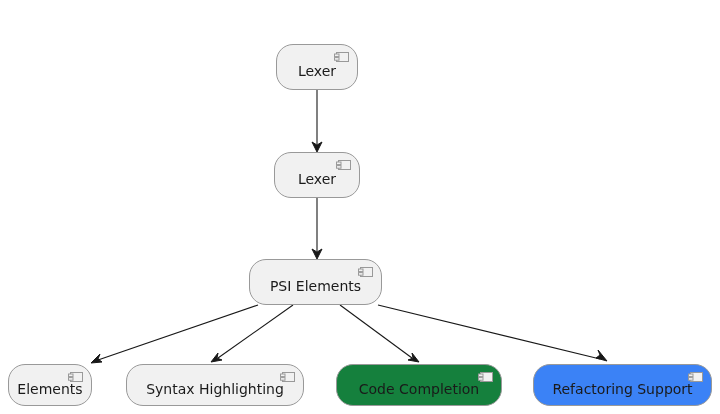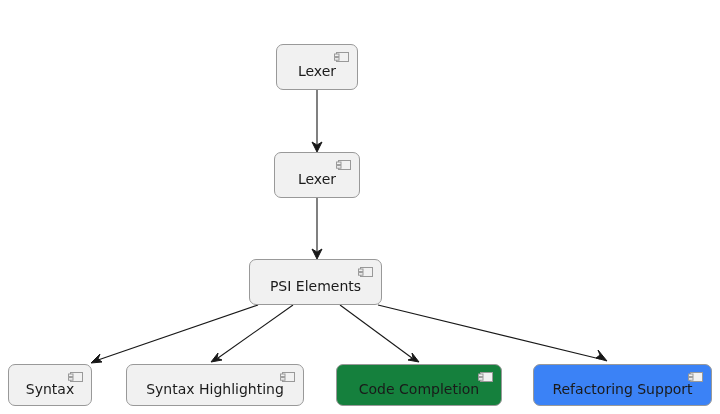--- a/index.html
+++ b/index.html
@@ -28,21 +28,21 @@
     font-weight: bold;
     color: #000000;
     letter-spacing: 0.1px;
     white-space: nowrap;
   }
   .component {
     position: absolute;
     box-sizing: border-box;
     background: #F1F1F1;
     border: 1px solid #999999;
-    border-radius: 7px;
+    border-radius: 17px;
     display: flex;
     align-items: center;
     justify-content: center;
   }
   .component .label {
     font-size: 14px;
     color: #1A1A1A;
     white-space: nowrap;
     padding-top: 7px;
     line-height: 1;
@@ -108,21 +108,21 @@
           <rect x="0.5" y="6.6" width="4.5" height="2.6" fill="#F1F1F1" stroke="#999999" stroke-width="1"></rect>
         </svg>
         <span class="label" style="color: rgb(26, 26, 26);">PSI Elements</span>
       </div>
       <div class="component" style="left: 8px; top: 364px; width: 84px; height: 42px; background: rgb(241, 241, 241); border-color: rgb(153, 153, 153);">
         <svg class="comp-icon" viewBox="0 0 16 12">
           <rect x="2.5" y="1.5" width="12" height="9" fill="#F1F1F1" stroke="#999999" stroke-width="1"></rect>
           <rect x="0.5" y="3" width="4.5" height="2.6" fill="#F1F1F1" stroke="#999999" stroke-width="1"></rect>
           <rect x="0.5" y="6.6" width="4.5" height="2.6" fill="#F1F1F1" stroke="#999999" stroke-width="1"></rect>
         </svg>
-        <span class="label" style="color: rgb(26, 26, 26);">Syntax</span>
+        <span class="label" style="color: rgb(26, 26, 26);">Elements</span>
       </div>
       <div class="component" style="left: 126px; top: 364px; width: 178px; height: 42px; background: rgb(241, 241, 241); border-color: rgb(153, 153, 153);">
         <svg class="comp-icon" viewBox="0 0 16 12">
           <rect x="2.5" y="1.5" width="12" height="9" fill="#F1F1F1" stroke="#999999" stroke-width="1"></rect>
           <rect x="0.5" y="3" width="4.5" height="2.6" fill="#F1F1F1" stroke="#999999" stroke-width="1"></rect>
           <rect x="0.5" y="6.6" width="4.5" height="2.6" fill="#F1F1F1" stroke="#999999" stroke-width="1"></rect>
         </svg>
         <span class="label" style="color: rgb(26, 26, 26);">Syntax Highlighting</span>
       </div>
       <div class="component" style="left: 336px; top: 364px; width: 166px; height: 42px; background: #15803d; border-color: rgb(153, 153, 153);">

